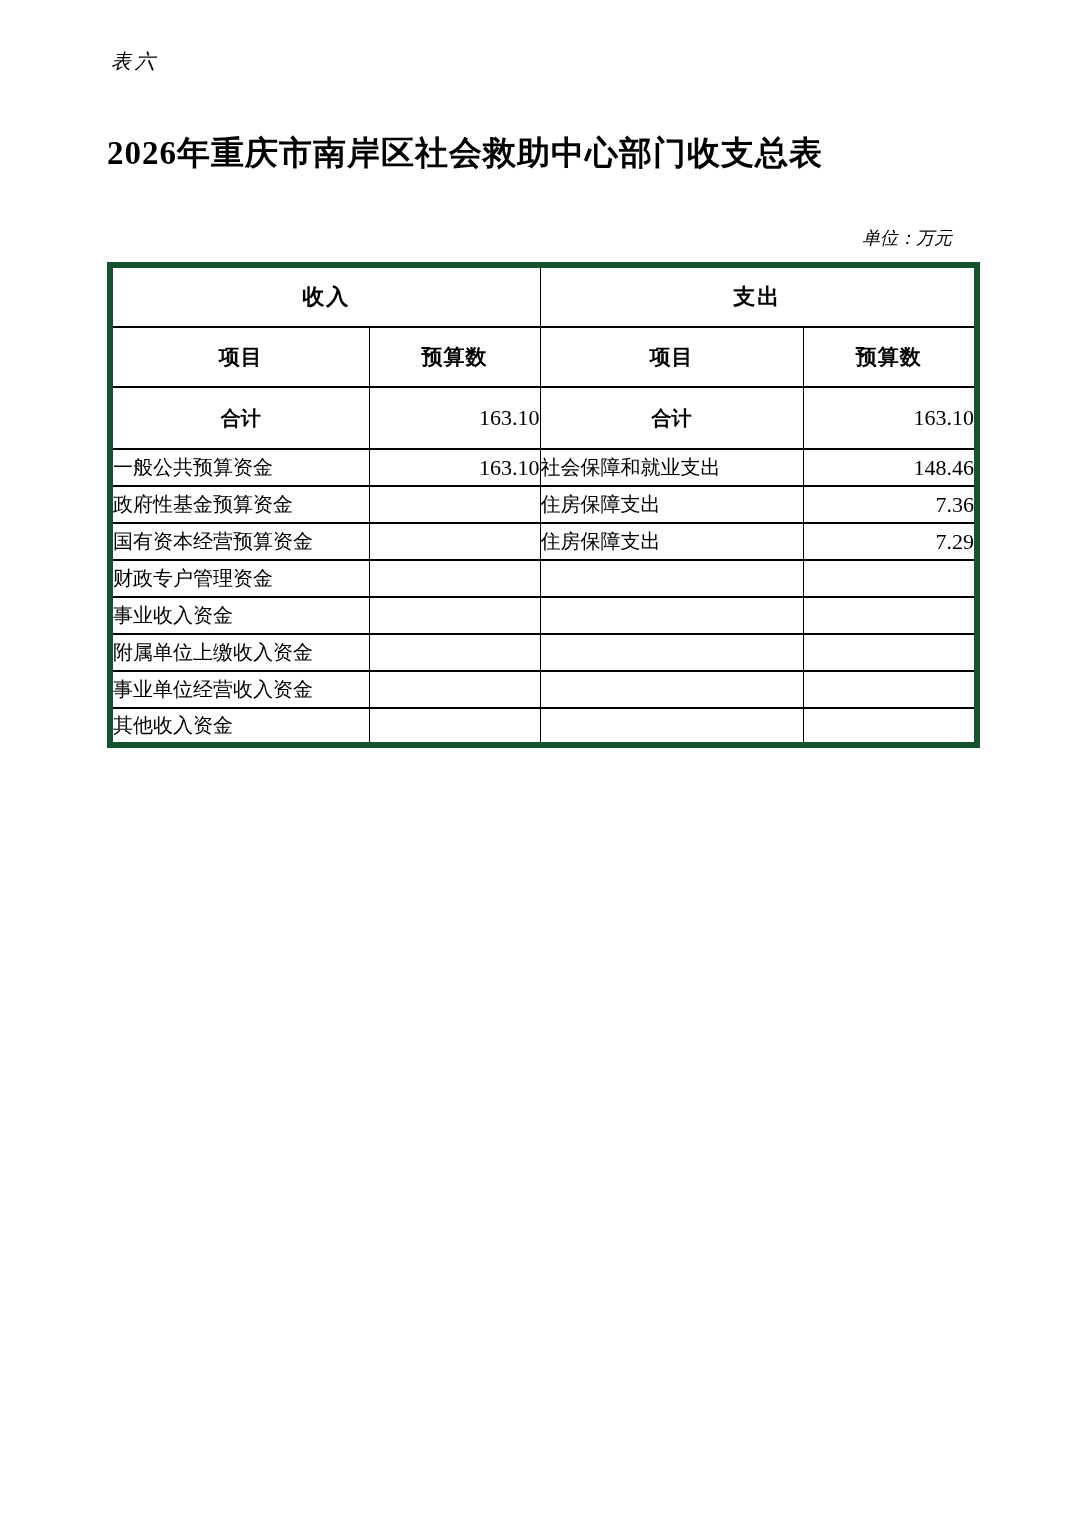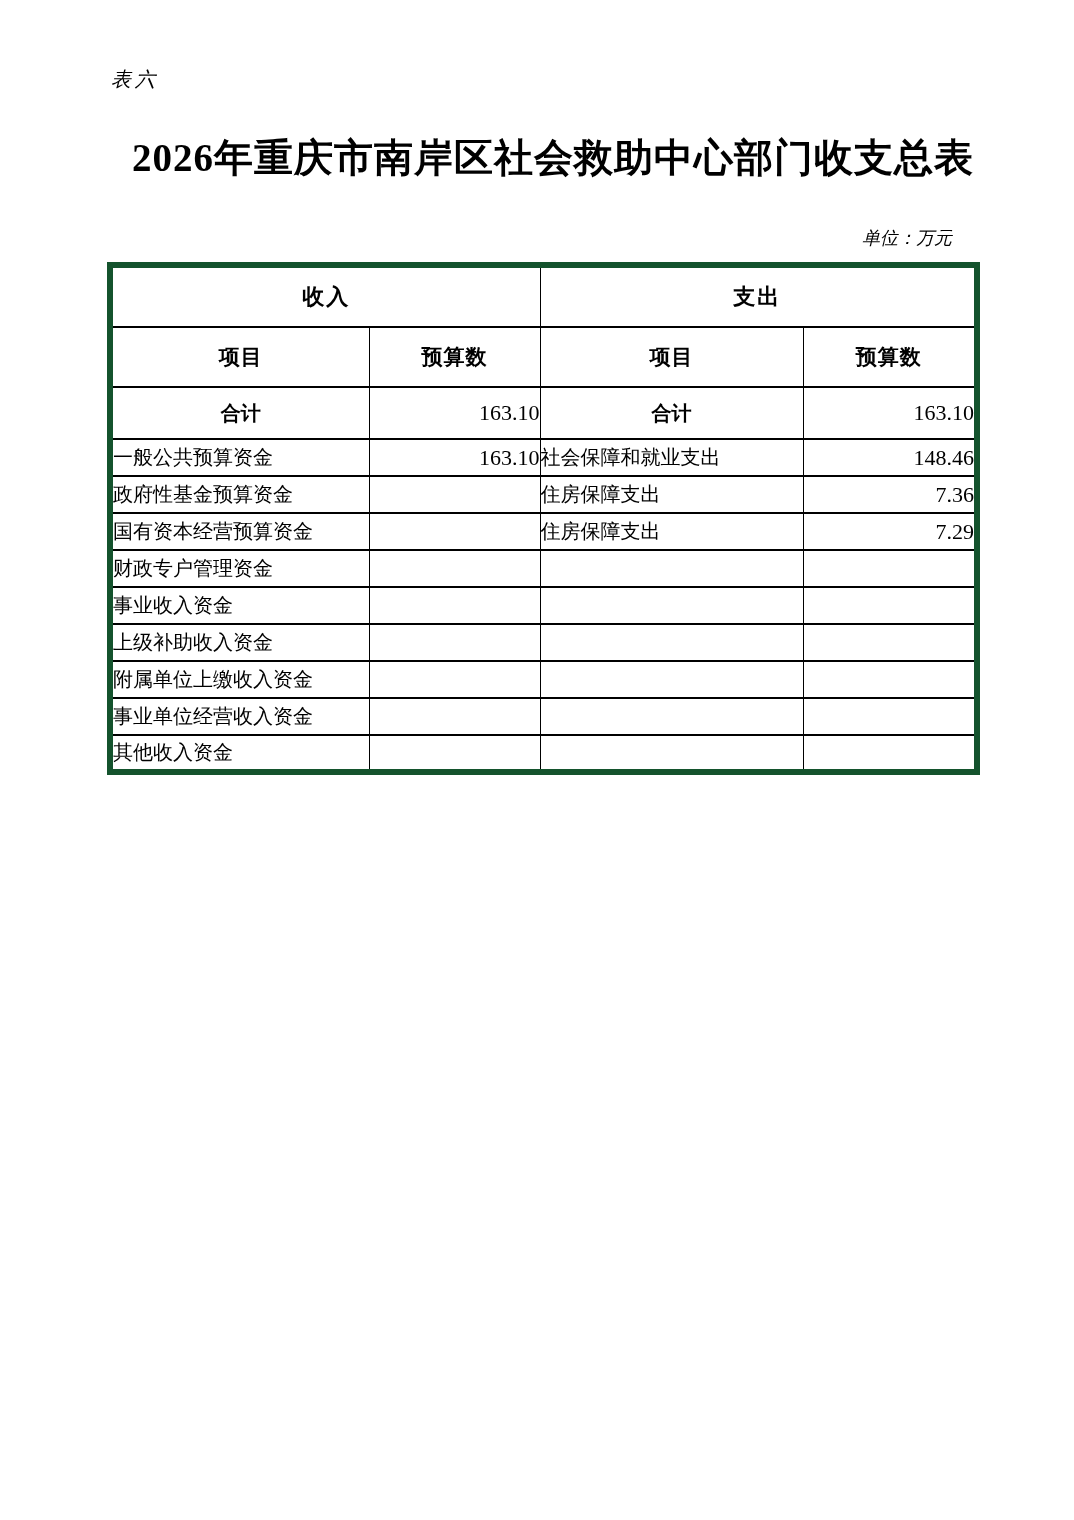--- a/index.html
+++ b/index.html
@@ -12,33 +12,33 @@
   .page {
     position: relative;
     width: 1074px;
     height: 1520px;
     background: #ffffff;
     overflow: hidden;
   }
   .table-label {
     position: absolute;
     left: 111px;
-    top: 66px;
+    top: 48px;
     font-size: 20px;
     font-style: italic;
     font-family: "DejaVu Serif", serif;
     letter-spacing: 4px;
   }
   .doc-title {
     position: absolute;
     left: 107px;
     top: 131px;
     width: 867px;
-    text-align: right;
-    font-size: 39px;
+    text-align: left;
+    font-size: 33px;
     font-weight: bold;
     font-family: "Liberation Serif", serif;
     letter-spacing: 1px;
     white-space: nowrap;
   }
   .unit-note {
     position: absolute;
     left: 92px;
     top: 226px;
     width: 860px;
@@ -60,21 +60,21 @@
   table.budget td {
     border: 2px solid #000;
     border-left-width: 1.5px;
     border-right-width: 1.5px;
     padding: 0;
     overflow: hidden;
     white-space: nowrap;
   }
   tr.header-row-1 { height: 62px; }
   tr.header-row-2 { height: 60px; }
-  tr.total-row    { height: 52px; margin-left: 36px; }
+  tr.total-row    { height: 62px; margin-left: 36px; }
   tr.data-row     { height: 37px; }
   table.budget th {
     font-family: "Liberation Sans", sans-serif;
     font-weight: bold;
     text-align: center;
     vertical-align: middle;
   }
   tr.header-row-1 th { font-size: 22px; letter-spacing: 2px; }
   tr.header-row-2 th { font-size: 21px; letter-spacing: 1px; text-align: center; }
   td.item-cell {
@@ -158,26 +158,20 @@
         <td class="item-cell"></td>
         <td class="value-cell"></td>
       </tr>
       <tr class="data-row">
         <td class="item-cell">事业收入资金</td>
         <td class="value-cell"></td>
         <td class="item-cell"></td>
         <td class="value-cell"></td>
       </tr>
       <tr class="data-row">
-        <td class="item-cell">上级补助收入资金</td>
-        <td class="value-cell"></td>
-        <td class="item-cell"></td>
-        <td class="value-cell"></td>
-      </tr>
-      <tr class="data-row">
         <td class="item-cell">附属单位上缴收入资金</td>
         <td class="value-cell"></td>
         <td class="item-cell"></td>
         <td class="value-cell"></td>
       </tr>
       <tr class="data-row">
         <td class="item-cell">事业单位经营收入资金</td>
         <td class="value-cell"></td>
         <td class="item-cell"></td>
         <td class="value-cell"></td>

